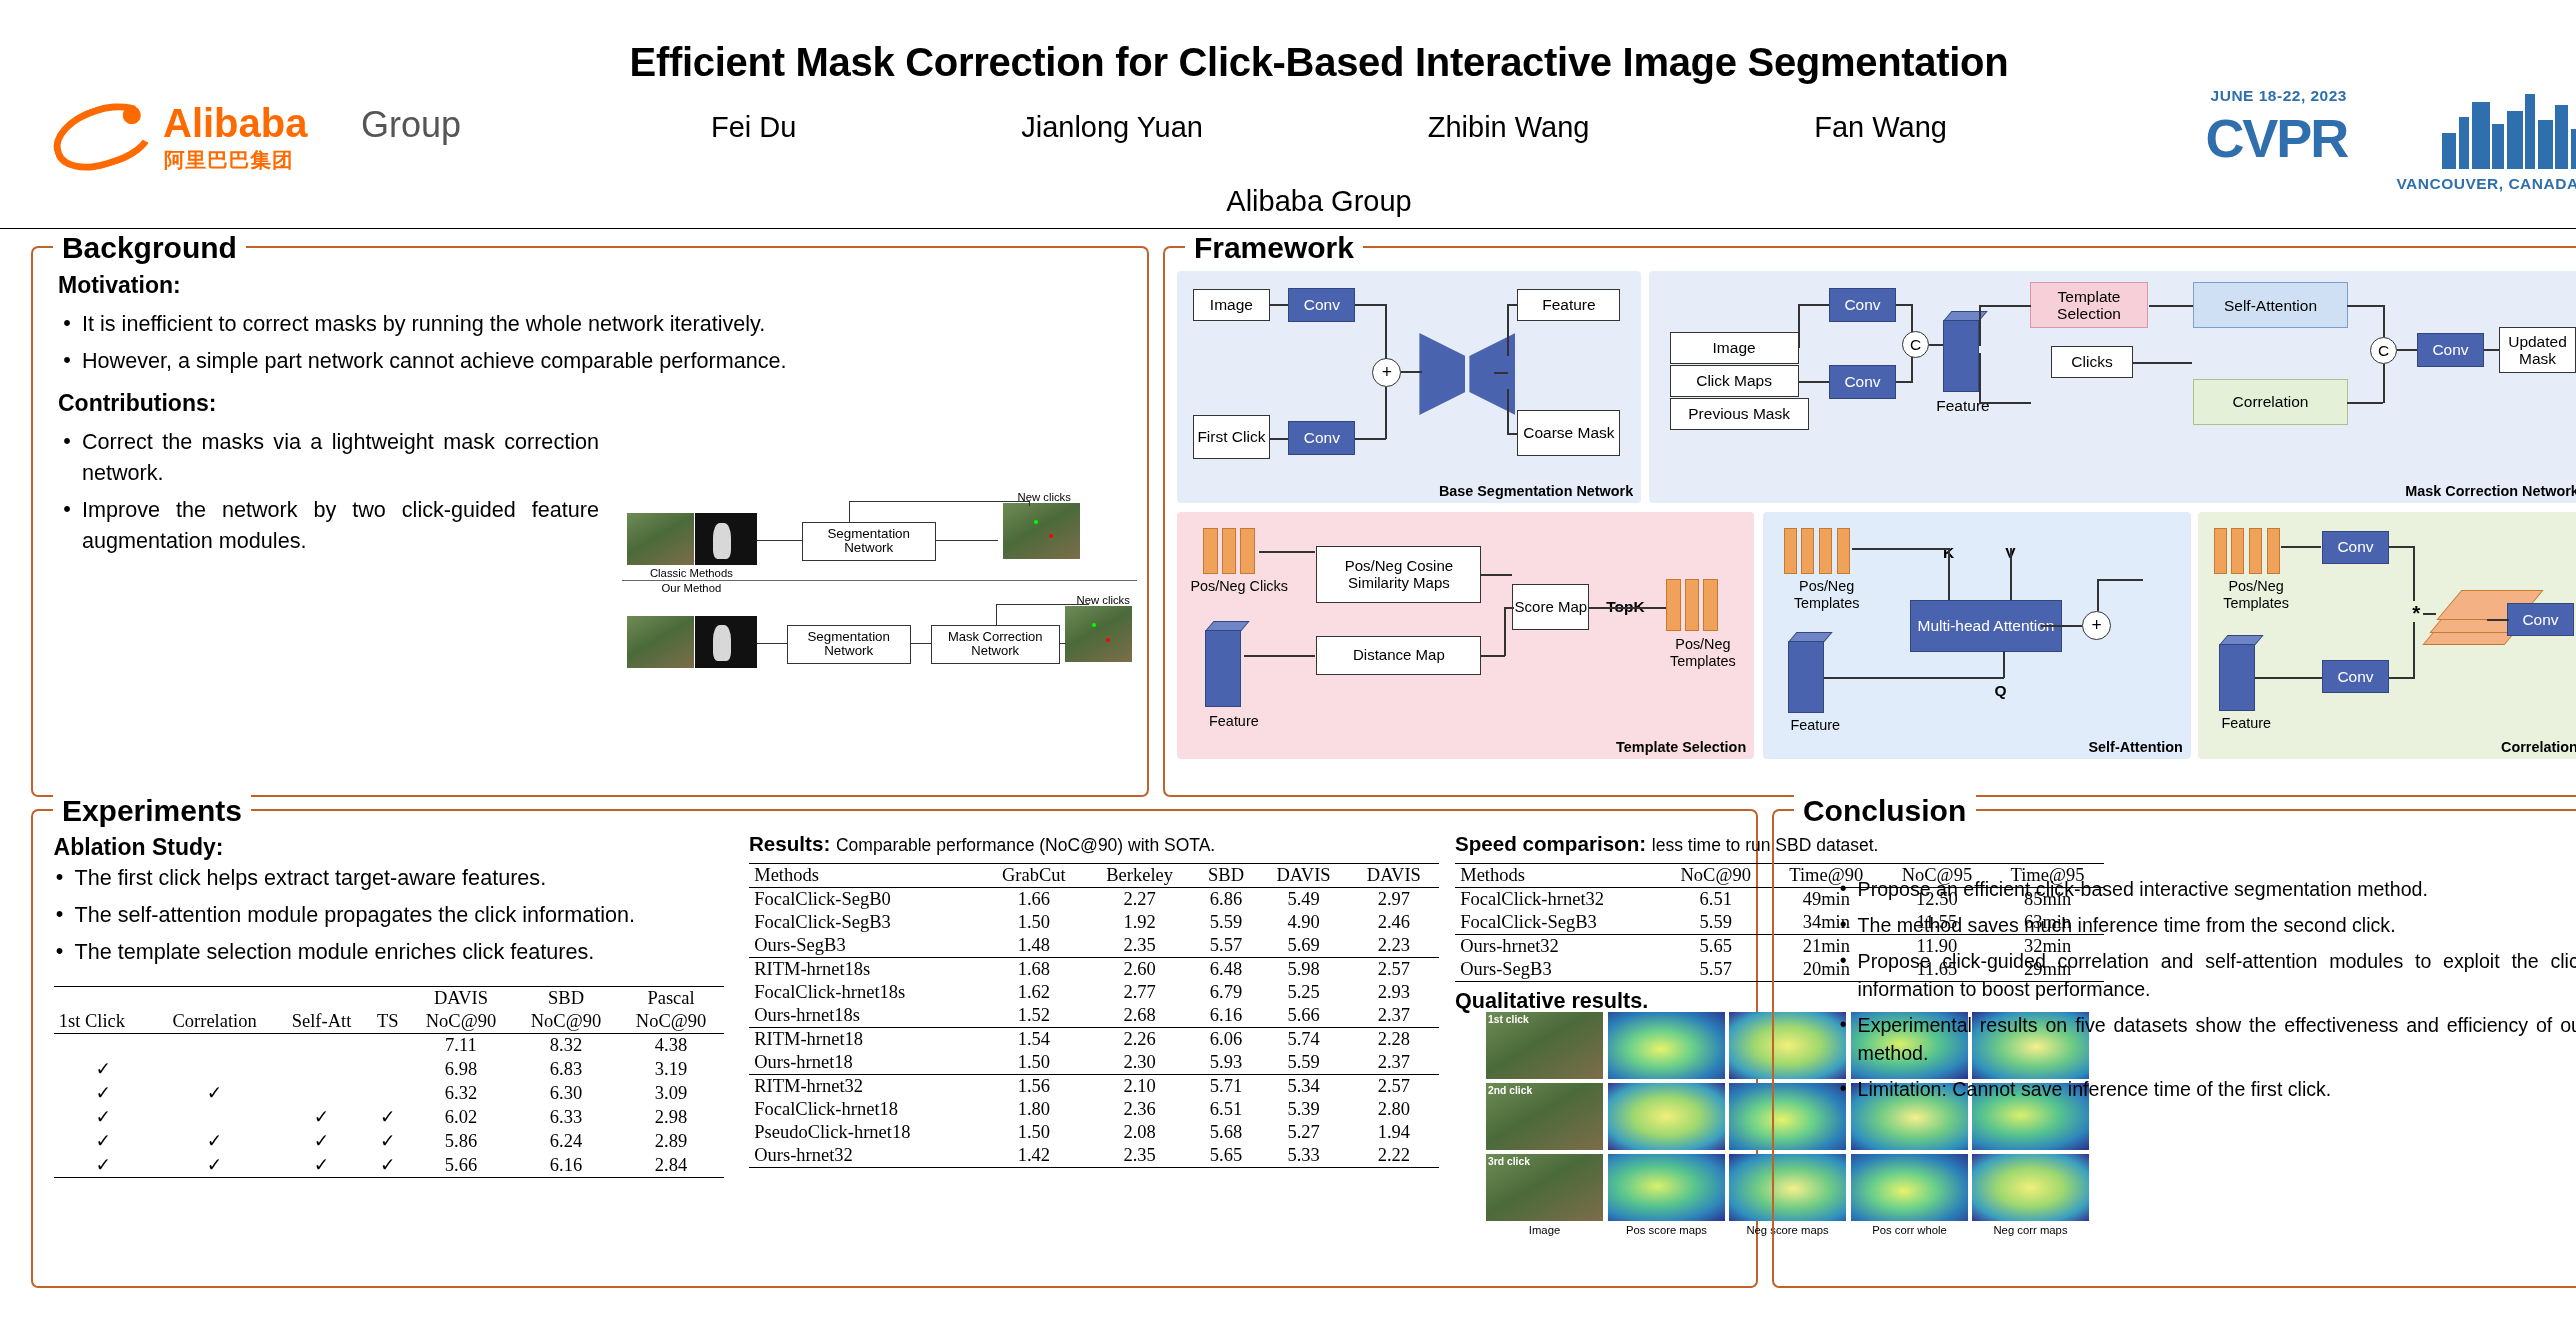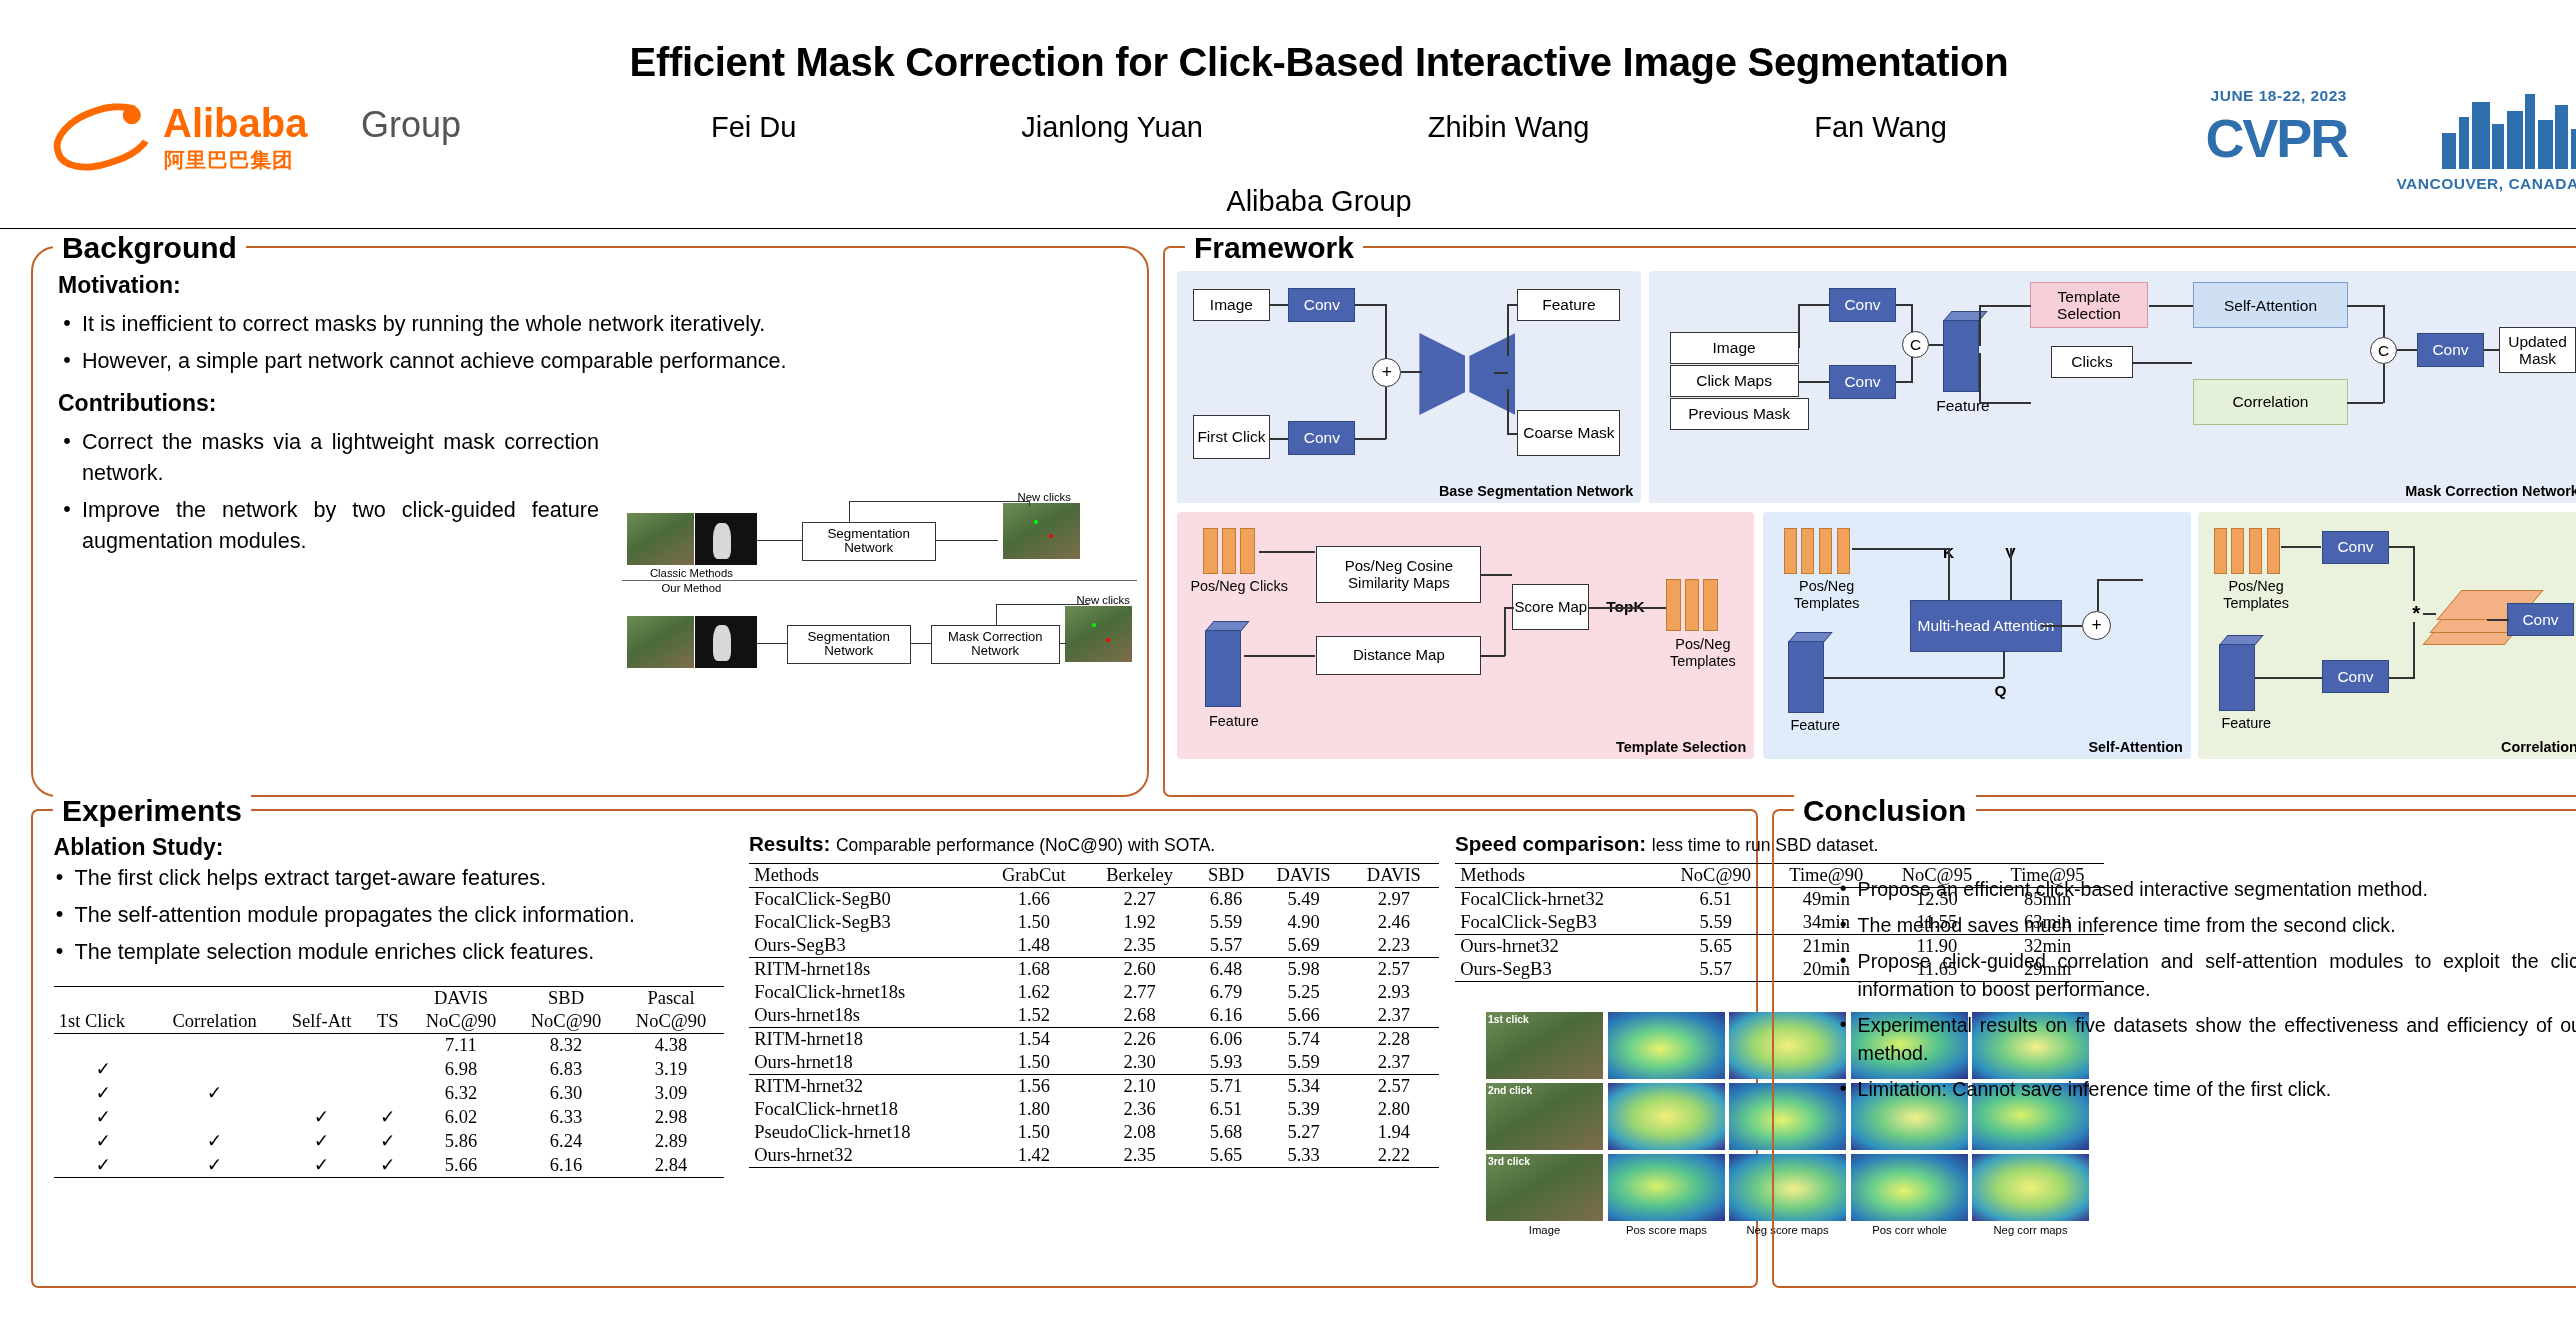--- a/index.html
+++ b/index.html
@@ -49,21 +49,21 @@
   .cvpr .sky i { position:absolute; bottom:0; background:#2f6fad; display:block; }
   
   .panel {
     position:absolute; border: 2.1px solid #c1622a; border-radius: 7.2px;
   }
   .panel > .panel-title {
     position:absolute; top: -17.5px; left: 19.6px; background:#fff;
     padding: 0 9.3px; font-size: 30px; font-weight: bold;
   }
   
-  #p-background { left: 31px; top: 246px; width: 1118px; height: 551px; border-radius: 25px; }
+  #p-background { left: 31px; top: 246px; width: 1118px; height: 551px; }
   .bg-body { position:absolute; left: 25px; top: 24px; right: 15.5px; }
   .bg-h { font-size: 23px; font-weight: bold; margin-bottom: 10.3px; }
   .bullets { margin: 0 0 5.2px 0; padding: 0; list-style: none; }
   .bullets li { font-size: 21.6px; line-height: 1.42; margin-bottom: 6.2px; position:relative; padding-left: 24px; }
   .bullets li:before { content:"•"; position:absolute; left: 5.2px; top:-1px; font-size: 21.6px; }
   .bullets.just li { text-align: justify; }
   .contrib { margin-top: 13.4px; }
   .bg-fig { position:absolute; right: 10.3px; bottom: 8.2px; width: 515px; height: 289px; }
   
   .bx { position:absolute; border:1px solid #333; background:#fff; display:flex; align-items:center; justify-content:center; text-align:center; line-height:1.1; }
@@ -600,20 +600,21 @@
           </tr>
         <tr class="rule-bot">
             <td class="lcell">Ours-SegB3</td>
             <td>5.57</td>
             <td>20min</td>
             <td>11.65</td>
             <td>29min</td>
           </tr>
       </tbody>
     </table>
+    <div style="font-size:21.6px; font-weight:bold; margin-top:6.2px">Qualitative results.</div>
   </div>
 
   <div class="qual" style="left:1453px; top:201px; width:634px; height:237px">
 
     <div class="cell imgph girl" style="left:0px; top:0px; width:117px; height:67px">
         <div class="rl">1st click</div>
       </div>
     <div class="cell imgph heat" style="left:122px; top:0px; width:117px; height:67px"></div>
     <div class="cell imgph heat2" style="left:243px; top:0px; width:117px; height:67px"></div>
     <div class="cell imgph heat3" style="left:365px; top:0px; width:117px; height:67px"></div>

